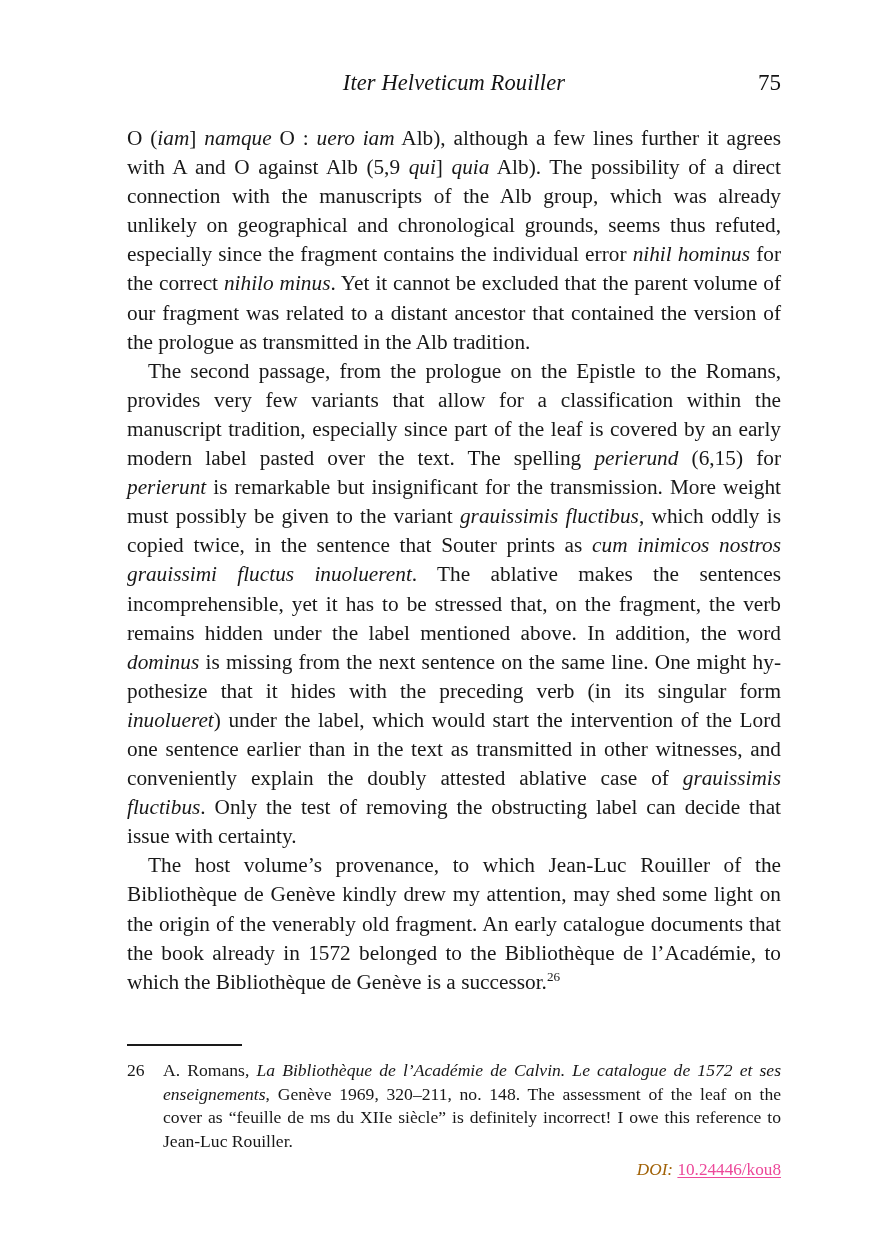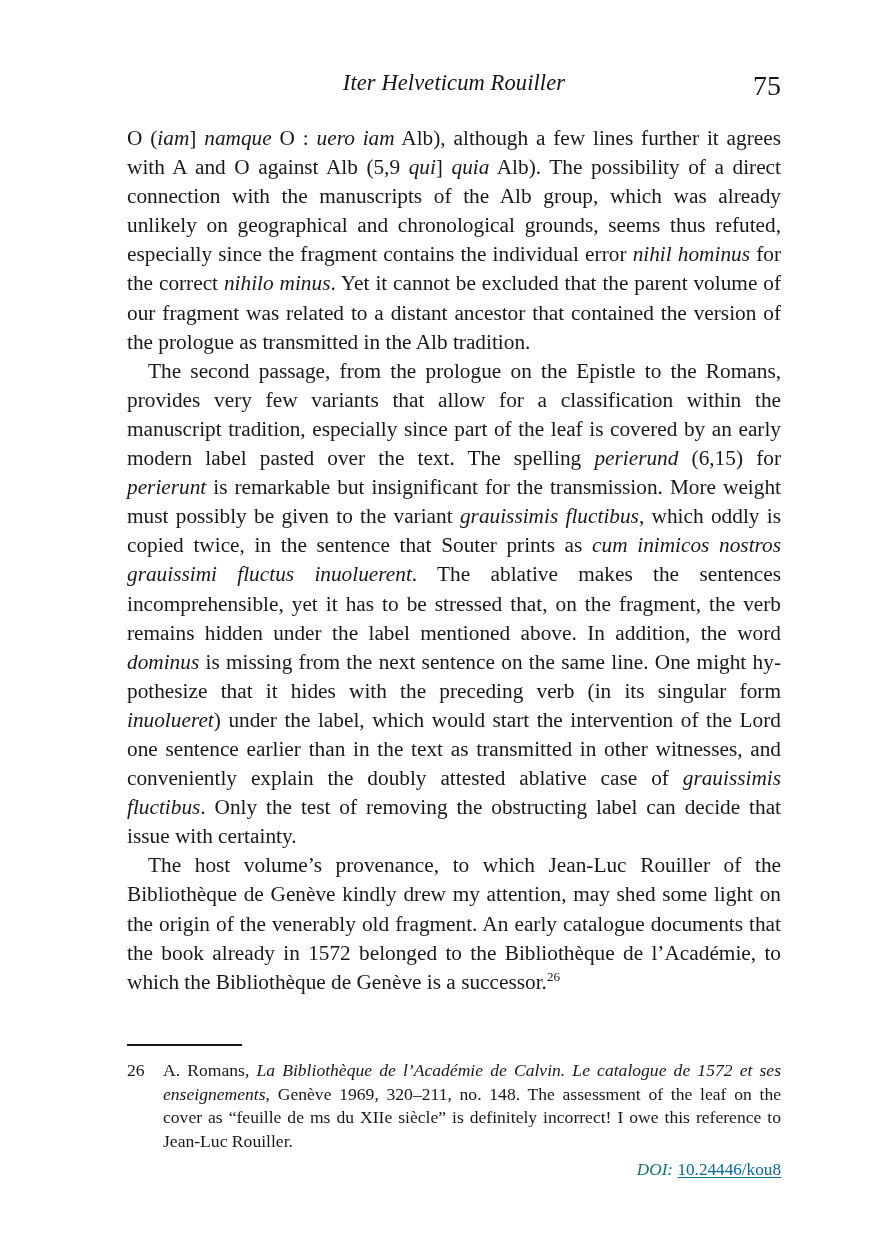--- a/index.html
+++ b/index.html
@@ -41,21 +41,21 @@
     text-align: center;
     font-style: italic;
     font-size: 22.5px;
     letter-spacing: 0.1px;
     color: #141414;
   }
   .runhead-pageno {
     position: absolute;
     right: 0;
     top: 0;
-    font-size: 28px;
+    font-size: 23px;
     font-style: normal;
     color: #141414;
   }
 
   
   .body-block {
     position: absolute;
     left: 127px;
     top: 124px;
     width: 654px;
@@ -120,21 +120,21 @@
     position: absolute;
     left: 127px;
     top: 1160px;
     width: 654px;
     text-align: right;
     font-size: 17.2px;
     color: #1a1a1a;
   }
   .doi-label {
     font-style: italic;
-    color: #0f766e;
+    color: #a16207;
   }
   .doi-link {
     color: #2a50a8;
     text-decoration: underline;
     text-underline-offset: 1.5px;
   }
 </style>
 </head>
 <body>
 
@@ -153,16 +153,16 @@
 
   <div class="footnote-area">
     <div class="footnote-rule"></div>
     <div class="footnote">
       <span class="footnote-num">26</span>
       <span class="footnote-text"><span>A. Romans, </span><i>La Bibliothèque de l’Académie de Calvin. Le catalogue de 1572 et ses enseignements</i><span>, Genève 1969, 320–211, no. 148. The assessment of the leaf on the cover as “feuille de ms du XIIe siècle” is definitely incorrect! I owe this reference to Jean-Luc Rouiller.</span></span>
     </div>
   </div>
 
   <div class="doi-line">
-    <span class="doi-label">DOI:</span><span>&nbsp;</span><a class="doi-link" href="#" style="color: #0369a1; margin-top: 48px;">10.24446/kou8</a>
+    <span class="doi-label">DOI:</span><span>&nbsp;</span><a class="doi-link" href="#" style="color: #ec4899; margin-top: 48px;">10.24446/kou8</a>
   </div>
 
 </div>
 
 </body></html>

